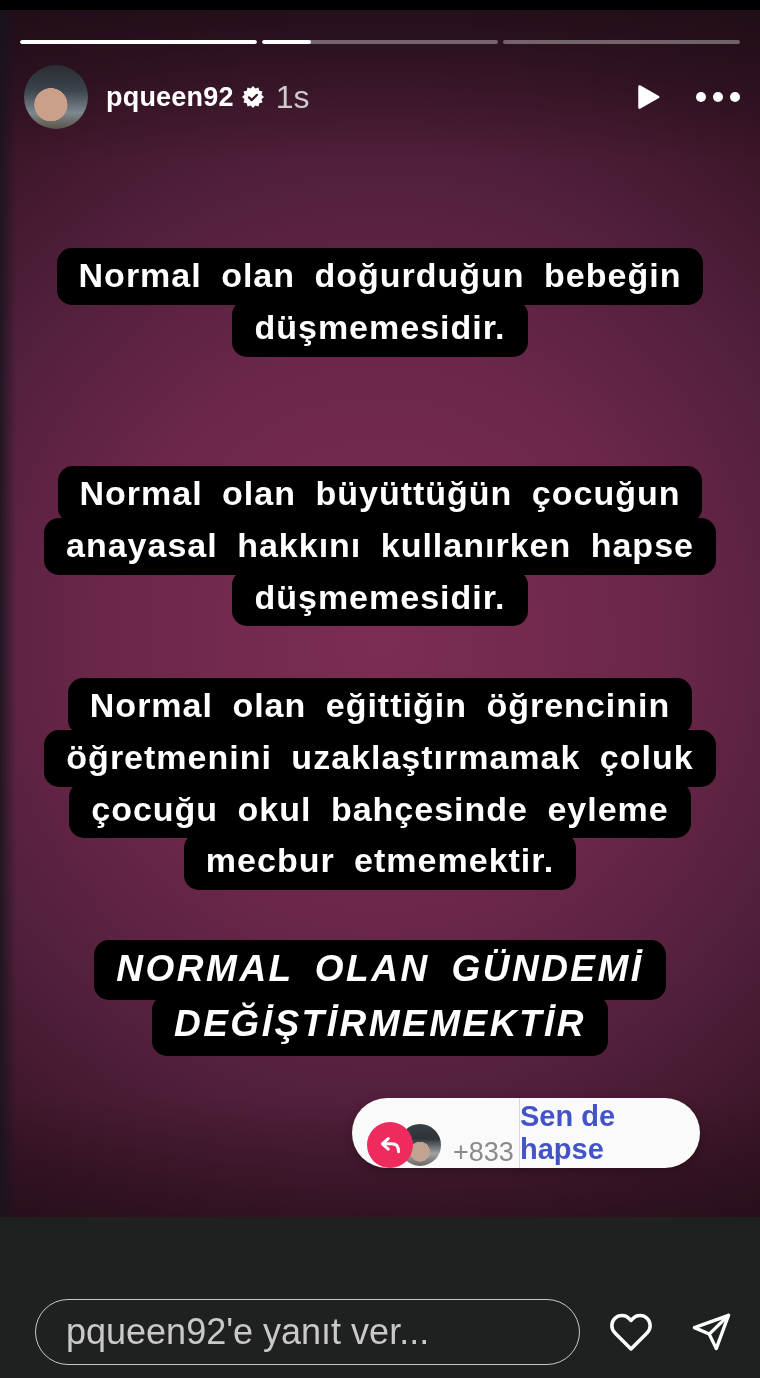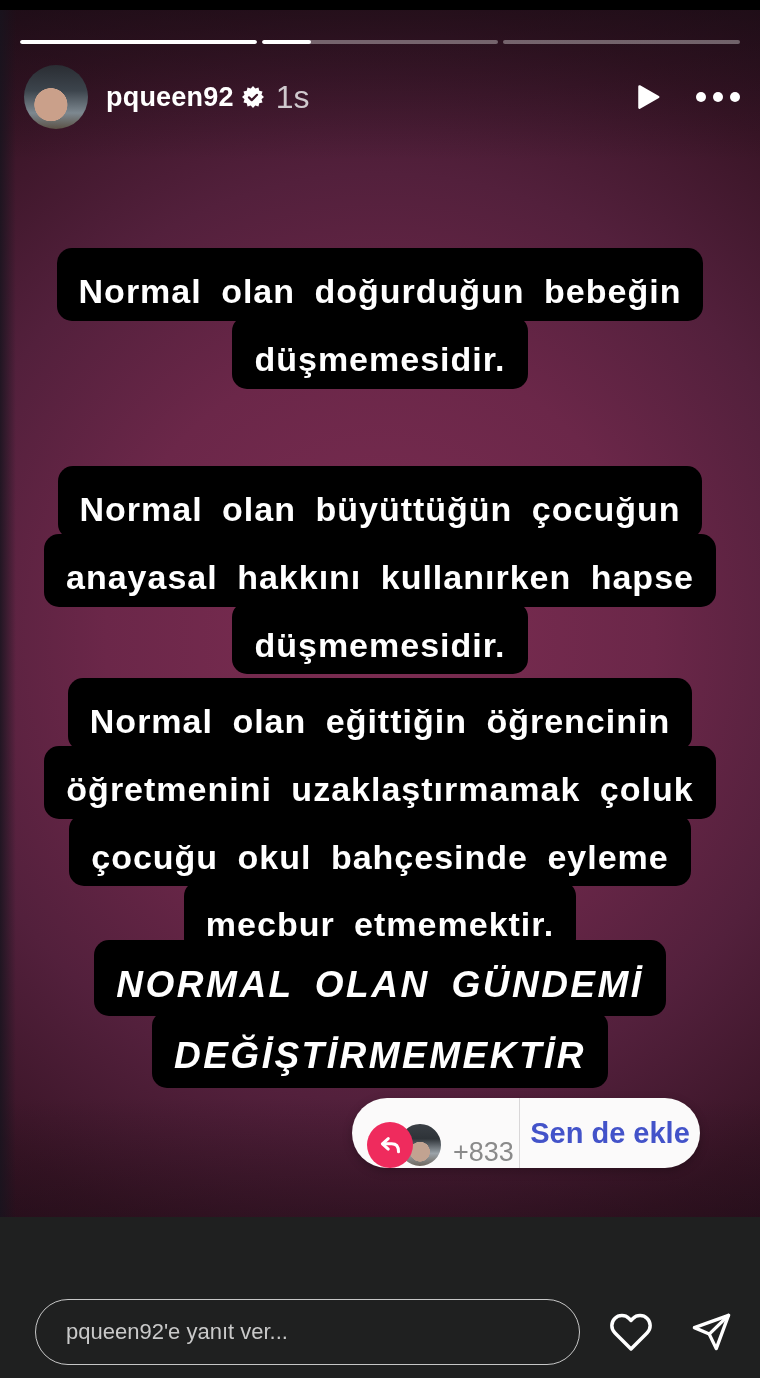--- a/index.html
+++ b/index.html
@@ -43,21 +43,21 @@
   .play-btn { width:30px; height:32px; display:flex; align-items:center; }
   .dots { display:flex; gap:7px; align-items:center; }
   .dots i { width:10px; height:10px; border-radius:50%; background:#fff; }
 
   
   .text-block { position:absolute; left:0; width:100%; text-align:center; }
   .hl-line {
     display:table; margin:0 auto; background:#000; color:#fff;
     font-weight:700; font-size:34px; line-height:1.2;
     letter-spacing:1px; word-spacing:9px;
-    padding:23px 22px 9px; border-radius:15px; white-space:nowrap;
+    padding:7px 22px 9px; border-radius:15px; white-space:nowrap;
   }
   .hl-line + .hl-line { margin-top:-5px; }
   .text-block.caps .hl-line { font-size:37px; letter-spacing:2.5px;font-style:italic; }
 
   
   .reaction-pill {
     position:absolute; left:352px; top:1088px; width:348px; height:70px;
     background:#fbfafa; border-radius:35px; display:flex; align-items:stretch;
     box-shadow:0 3px 10px rgba(0,0,0,0.25); cursor:pointer;
   }
@@ -74,21 +74,21 @@
     border:2px solid #fbfafa;
   }
   .pill-count { color:#8a8a8a; font-size:27px; font-weight:500; margin-left:10px; }
   .pill-cta { flex:1; display:flex; align-items:center; justify-content:center; font-size:29px; font-weight:700; }
 
   
   .footer { position:absolute; left:0; top:1207px; width:760px; height:171px; background:#1f2020; }
   .reply-input {
     position:absolute; left:35px; top:82px; width:545px; height:66px;
     background:transparent; border:1.5px solid rgba(255,255,255,0.75); border-radius:34px;
-    color:#fff; font-size:22px; font-family:"Liberation Sans", sans-serif;
+    color:#fff; font-size:36px; font-family:"Liberation Sans", sans-serif;
     padding:0 30px; outline:none;
   }
   .reply-input::placeholder { color:#c9c9c9; opacity:1; }
   .footer-icon { position:absolute; top:92px; width:46px; height:46px; display:flex; align-items:center; justify-content:center; cursor:pointer; background:none; border:none; }
   .heart-btn { left:608px; }
   .share-btn { left:688px; }
 </style>
 </head>
 <body>
 
@@ -156,21 +156,21 @@
       <div class="pill-left">
         <div class="reply-circle" style="background: rgb(239, 43, 93);">
           <svg width="28" height="28" viewBox="0 0 24 24">
             <path d="M10.5 6.5 L5.5 11 L10.5 15.5" stroke="#ffffff" stroke-width="2.6" fill="none" stroke-linecap="round" stroke-linejoin="round"></path>
             <path d="M6 11 H13.5 C17.5 11 19.3 13.8 19.3 17.8" stroke="#ffffff" stroke-width="2.6" fill="none" stroke-linecap="round"></path>
           </svg>
         </div>
         <div class="pill-avatar"></div>
         <span class="pill-count">+833</span>
       </div>
-      <div class="pill-cta" style="color: rgb(67, 83, 201);">Sen de ekle</div>
+      <div class="pill-cta" style="color: rgb(67, 83, 201);">Sen de hapse</div>
     </div>
 
   </div>
 
   <div class="footer">
     <input class="reply-input" type="text" placeholder="pqueen92'e yanıt ver..." style="">
     <button class="footer-icon heart-btn">
       <svg width="44" height="44" viewBox="0 0 24 24" fill="none" stroke="#ffffff" stroke-width="1.9" stroke-linecap="round" stroke-linejoin="round">
         <path d="M20.84 4.61a5.5 5.5 0 0 0-7.78 0L12 5.67l-1.06-1.06a5.5 5.5 0 0 0-7.78 7.78l1.06 1.06L12 21.23l7.78-7.78 1.06-1.06a5.5 5.5 0 0 0 0-7.78z"></path>
       </svg>

